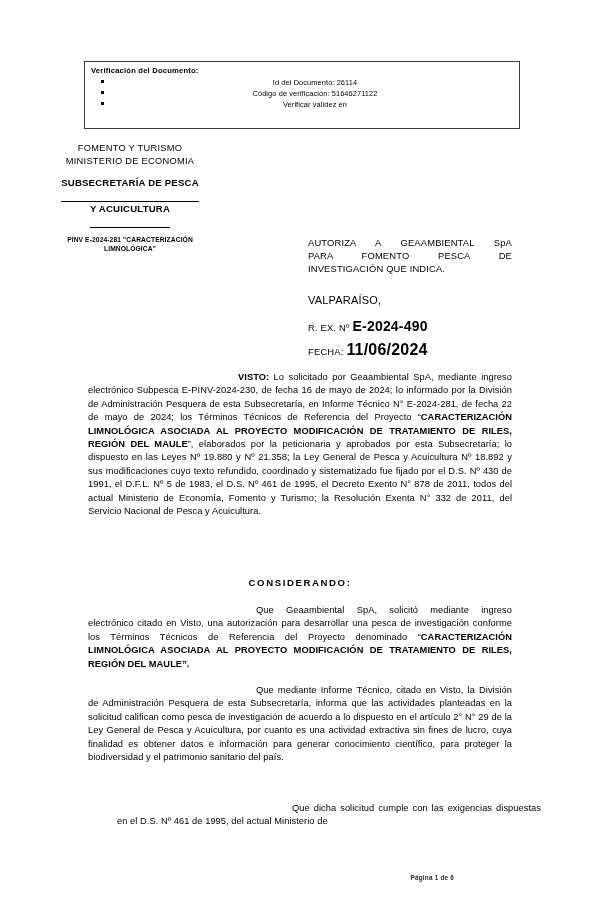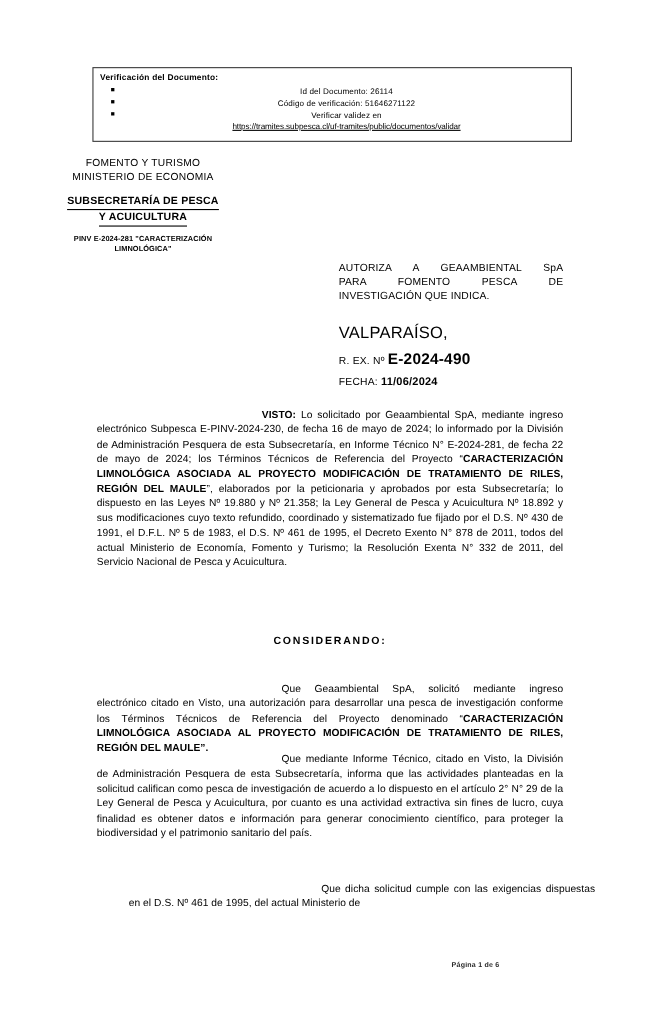--- a/index.html
+++ b/index.html
@@ -87,21 +87,21 @@
   .lh-sub {
     margin-top: 8px;
     font-size: 9.6px;
     font-weight: bold;
     line-height: 14px;
     letter-spacing: 0.2px;
   }
   .lh-sub span {
     border-bottom: 1.4px solid #000;
     display: inline-block;
-    padding-bottom: 0px;
+    padding-bottom: 11px;
   }
   .lh-code {
     margin-top: 7px;
     font-size: 6.7px;
     font-weight: bold;
     line-height: 9px;
     letter-spacing: 0.1px;
   }
 
   
@@ -117,39 +117,39 @@
     letter-spacing: 0.15px;
   }
   .subject .last-line {
     text-align-last: left;
   }
 
   .city {
     position: absolute;
     left: 308px;
     top: 294px;
-    font-size: 15px;
+    font-size: 11px;
     letter-spacing: 0.2px;
   }
   .resnum {
     position: absolute;
     left: 308px;
     top: 318px;
     font-size: 9.4px;
     letter-spacing: 0.2px;
   }
   .resnum b { font-size: 14px; }
   .fecha {
     position: absolute;
     left: 308px;
     top: 341px;
     font-size: 9.4px;
     letter-spacing: 0.2px;
   }
-  .fecha b { font-size: 10px; }
+  .fecha b { font-size: 16px; }
 
   
   .body-block {
     position: absolute;
     left: 88px;
     width: 424px;
     font-size: 9.3px;
     line-height: 13.4px;
     text-align: justify;
     letter-spacing: 0.05px;
@@ -174,21 +174,21 @@
   #considerando-heading {
     position: absolute;
     left: 88px;
     top: 577px;
     width: 424px;
     text-align: center;
     font-size: 9.6px;
     font-weight: bold;
     letter-spacing: 1.6px;
   }
-  #para1-block { top: 620px; }
+  #para1-block { top: 604px; }
   #para2-block { top: 684px; }
   #para3-block { top: 802px; margin-left: 29px; }
 
   .footer {
     position: absolute;
     right: 68px;
     top: 874px;
     font-size: 6.4px;
     font-weight: bold;
     color: #2b2b2b;
@@ -207,21 +207,20 @@
         <span class="bullet"></span>
         <span>Id del Documento: 26114</span>
       </li>
       <li>
         <span class="bullet"></span>
         <span>Código de verificación: 51646271122</span>
       </li>
       <li>
         <span class="bullet"></span>
         <span>Verificar validez en</span>
-        <span class="verif-url">https://tramites.subpesca.cl/uf-tramites/public/documentos/validar</span>
       </li>
     </ul>
   </div>
 
   <div class="letterhead">
     <div class="lh-ministry">
       <div>FOMENTO Y TURISMO</div>
       <div>MINISTERIO DE ECONOMIA</div>
     </div>
     <div class="lh-sub">

